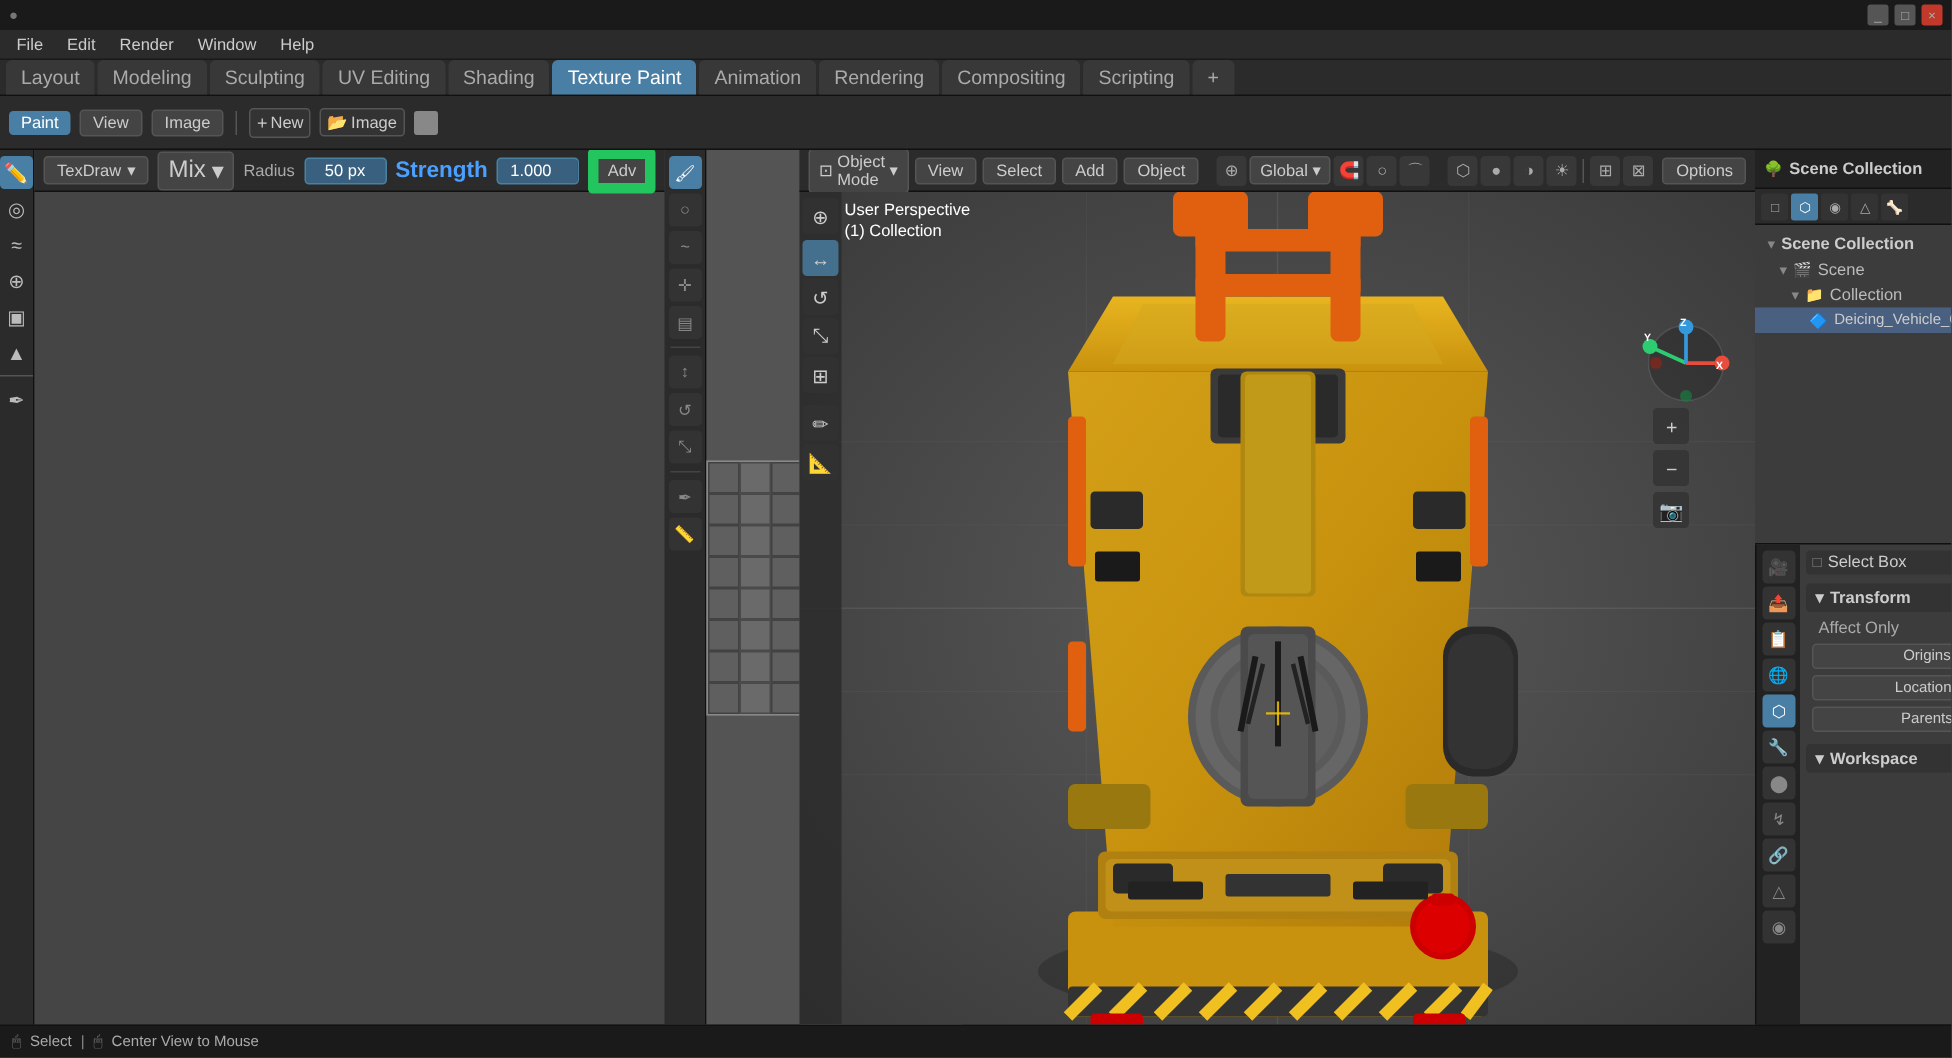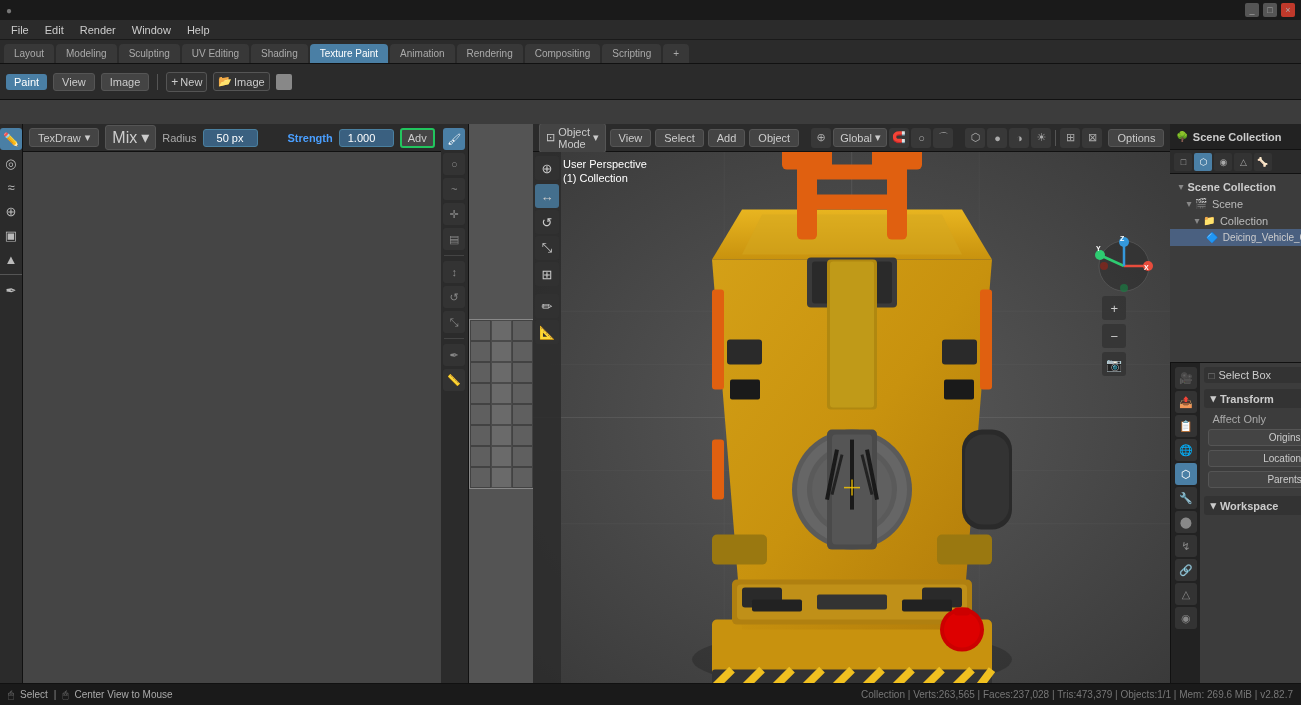--- a/index.html
+++ b/index.html
@@ -60,21 +60,21 @@
       height: 24px;
       background: #2b2b2b;
       display: flex;
       align-items: flex-end;
       padding: 0 4px;
       border-bottom: 1px solid #111;
     }
     .ws-tab {
       padding: 4px 10px;
       cursor: pointer;
-      font-size: 10px;
+      font-size: 13px;
       color: #aaa;
       border-radius: 4px 4px 0 0;
       background: #383838;
       margin-right: 2px;
     }
     .ws-tab.active {
       background: #4a7fa5;
       color: #fff;
     }
 
@@ -453,21 +453,21 @@
   <div class="ws-tab">UV Editing</div>
   <div class="ws-tab">Shading</div>
   <div class="ws-tab active">Texture Paint</div>
   <div class="ws-tab">Animation</div>
   <div class="ws-tab">Rendering</div>
   <div class="ws-tab">Compositing</div>
   <div class="ws-tab">Scripting</div>
   <div class="ws-tab">+</div>
 </div>
 
-<div id="main-layout" style="display:flex; height:calc(705px - 86px); flex-direction:column;gap:24px;">
+<div id="main-layout" style="display:flex; height:calc(705px - 86px); flex-direction:column;">
 
   <div id="brush-settings-bar" style="height:36px; background:#2b2b2b; display:flex; align-items:center; padding:0 6px; gap:6px; border-bottom:1px solid #111;">
     <div style="background:#4a7fa5; border-radius:3px; padding:2px 8px; font-size:11px; color:#fff; cursor:pointer;">
       <span>Paint</span>
     </div>
     <div class="panel-btn">View</div>
     <div class="panel-btn">Image</div>
     <div class="separator"></div>
     <div style="background:#333; border:1px solid #555; border-radius:3px; padding:2px 4px; font-size:11px; color:#ccc; display:flex; align-items:center; gap:2px;">
       <span style="font-size:12px;">+</span>
@@ -505,25 +505,25 @@
         <div style="background:#444; border:1px solid #555; border-radius:3px; padding:2px 6px; font-size:16px; color:#ccc; display:flex; align-items:center; gap:4px; cursor:pointer;">
           <span>Mix</span>
           <span>▾</span>
         </div>
 
         <span style="font-size:11px; color:#aaa;">Radius</span>
         <div style="background:#3a6080; border:1px solid #4a80a0; border-radius:3px; padding:2px 8px; font-size:11px; color:#fff; cursor:pointer; min-width:55px; text-align:center;">
           <span>50 px</span>
         </div>
 
-        <span style="font-size:11px; color:#4a9fff; font-weight:bold;margin-left:24px;">Strength</span>
+        <span style="font-size:15px; color:#4a9fff; font-weight:bold;">Strength</span>
         <div style="background:linear-gradient(to right, #3a6080 100%, #333 0%); border:1px solid #4a80a0; border-radius:3px; padding:2px 8px; font-size:11px; color:#fff; cursor:pointer; min-width:55px; position:relative;">
           <span>1.000</span>
         </div>
-        <div style="background:#444; border:2px solid #22c55e; border-radius:3px; padding:2px 6px; font-size:11px; color:#ccc; cursor:pointer;">Adv</div>
+        <div style="background:#444; border:7px solid #22c55e; border-radius:3px; padding:2px 6px; font-size:11px; color:#ccc; cursor:pointer;">Adv</div>
       </div>
 
       <div style="display:flex; flex:1;">
 
         <div id="left-sub-toolbar">
           <div class="sub-tool-icon active">🖌</div>
           <div class="sub-tool-icon">○</div>
           <div class="sub-tool-icon">~</div>
           <div class="sub-tool-icon">✛</div>
           <div class="sub-tool-icon">▤</div>
@@ -926,14 +926,13 @@
 </div>
 
 <div id="status-bar">
   <div style="display:flex; align-items:center; gap:6px;">
     <span style="color:#888; font-size:10px;">🖱</span>
     <span style="font-size:10px; color:#aaa;">Select</span>
     <span style="font-size:10px; color:#888;">|</span>
     <span style="font-size:10px; color:#888;">🖱</span>
     <span style="font-size:10px; color:#aaa;">Center View to Mouse</span>
   </div>
-  <span style="font-size:10px; color:#777;">Collection | Verts:263,565 | Faces:237,028 | Tris:473,379 | Objects:1/1 | Mem: 269.6 MiB | v2.82.7</span>
 </div>
 
 </body></html>

